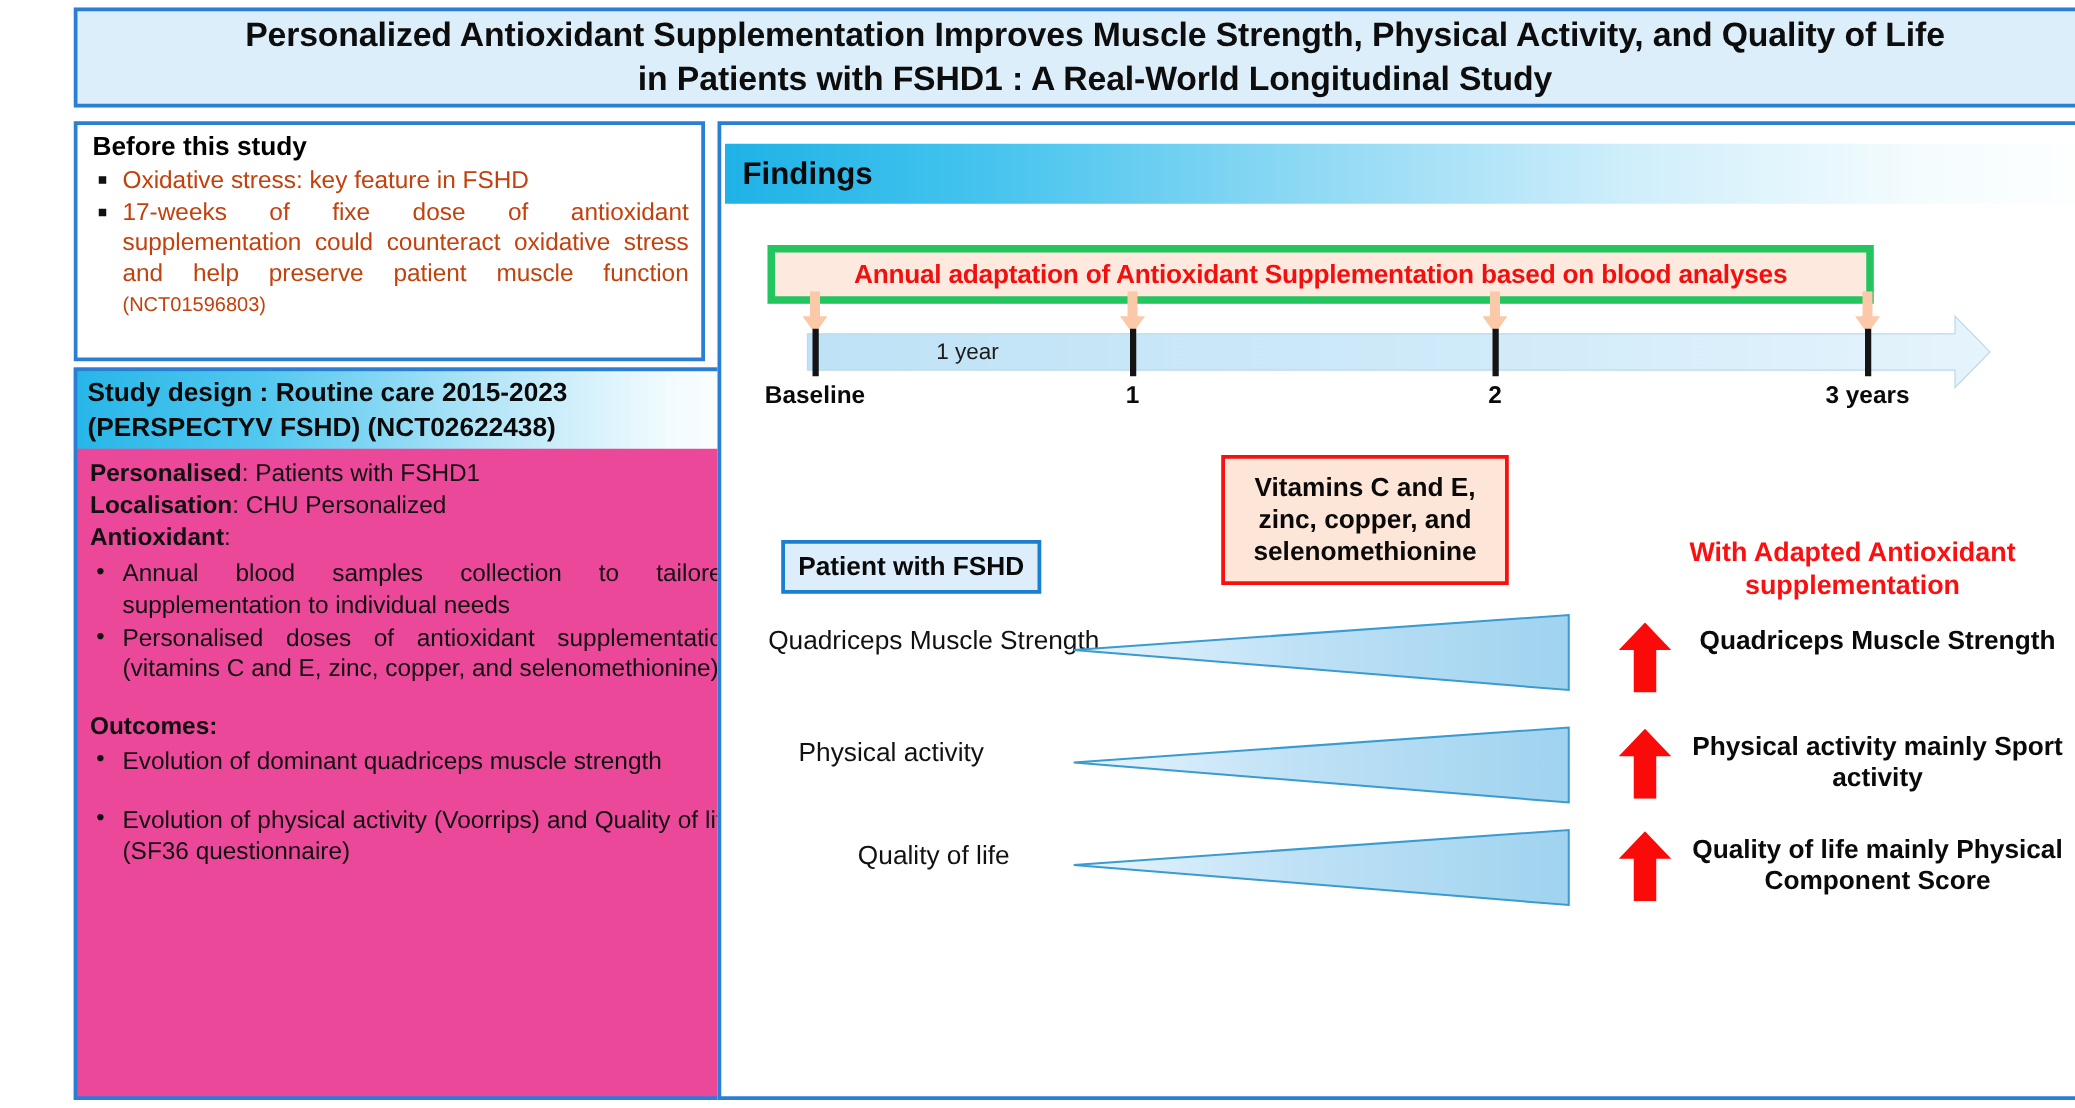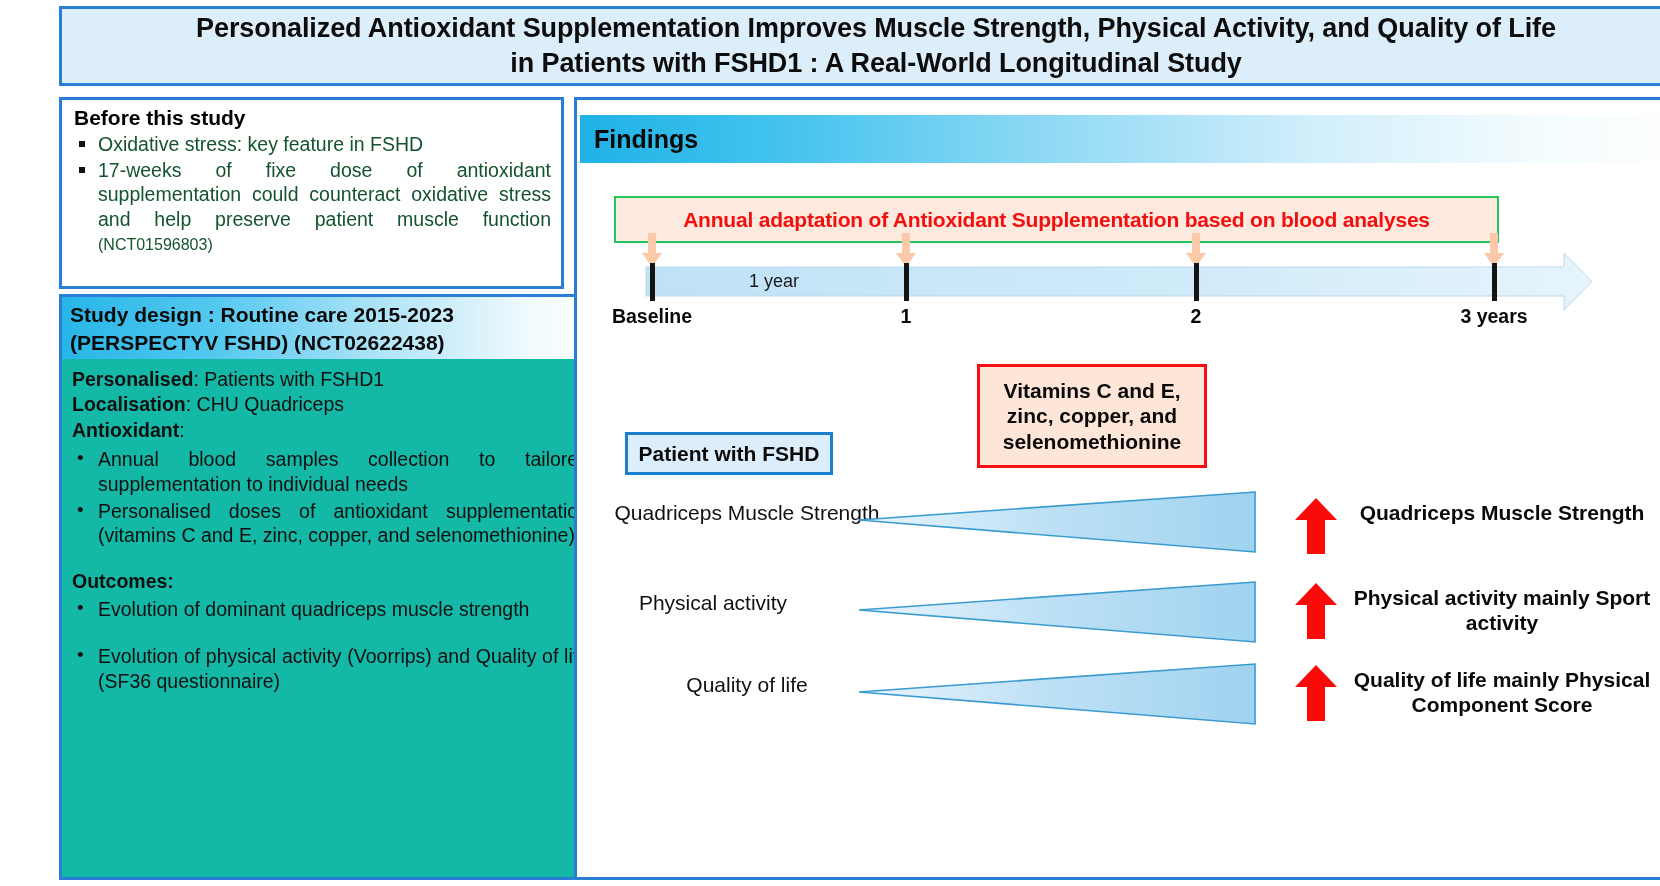--- a/index.html
+++ b/index.html
@@ -64,21 +64,21 @@
   ul.sq-list {
     list-style: none;
     margin: 0;
     padding: 0;
   }
   ul.sq-list > li {
     position: relative;
     padding-left: 26px;
     font-size: 19.5px;
     line-height: 1.26;
-    color: #14532d;
+    color: #c2410c;
     text-align: justify;
     margin-bottom: 1px;
   }
   ul.sq-list > li:before {
     content: "";
     position: absolute;
     left: 7px;
     top: 9px;
     width: 6px;
     height: 6px;
@@ -88,21 +88,21 @@
     font-size: 16px;
   }
 
   
   .design-box {
     position: absolute;
     left: 12px;
     top: 294px;
     width: 543px;
     height: 586px;
-    background: #14b8a6;
+    background: #ec4899;
     border: 3px solid #2a7fd4;
     box-sizing: border-box;
   }
   .design-header {
     height: 62px;
     background: linear-gradient(to right, #27b6e8 0%, #53c8ef 28%, #b6e6f8 62%, #f2fbfe 88%, #ffffff 100%);
     padding: 4px 8px 0 8px;
     box-sizing: border-box;
   }
   .design-header-line {
@@ -180,21 +180,21 @@
   }
 
   
   .annual-box {
     position: absolute;
     left: 567px;
     top: 196px;
     width: 885px;
     height: 47px;
     background: #fde9de;
-    border: 2px solid #22c55e;
+    border: 6px solid #22c55e;
     box-sizing: border-box;
     display: flex;
     align-items: center;
     justify-content: center;
   }
   .annual-text {
     font-size: 21px;
     font-weight: bold;
     color: #f40f0f;
     white-space: nowrap;
@@ -333,21 +333,21 @@
     </ul>
   </div>
 
   <div class="design-box">
     <div class="design-header">
       <div class="design-header-line">Study design : Routine care 2015-2023</div>
       <div class="design-header-line">(PERSPECTYV FSHD) (NCT02622438)</div>
     </div>
     <div class="design-body">
       <div class="kv"><b>Personalised</b><span>: Patients with FSHD1</span></div>
-      <div class="kv"><b>Localisation</b><span>: CHU Quadriceps</span></div>
+      <div class="kv"><b>Localisation</b><span>: CHU Personalized</span></div>
       <div class="kv"><b>Antioxidant</b><span>:</span></div>
       <ul class="dot-list">
         <li>Annual blood samples collection to tailored supplementation to individual needs</li>
         <li>Personalised doses of antioxidant supplementation (vitamins C and E, zinc, copper, and selenomethionine)</li>
       </ul>
       <div class="outcomes-title">Outcomes:</div>
       <ul class="dot-list">
         <li>Evolution of dominant quadriceps muscle strength</li>
         <li class="gap-li">Evolution of physical activity (Voorrips) and Quality of life (SF36 questionnaire)</li>
       </ul>
@@ -412,20 +412,24 @@
   </div>
 
   <div class="patient-box">
     <span class="patient-text">Patient with FSHD</span>
   </div>
 
   <div class="vitamins-box">
     <span class="vitamins-text">Vitamins C and E, zinc, copper, and selenomethionine</span>
   </div>
 
+  <div class="adapted-head">
+    <span>With Adapted Antioxidant</span><br>
+    <span>supplementation</span>
+  </div>
 
   <div class="outcome-row" style="top:0;">
     <div class="out-label" style="left:565px; top:500px;">Quadriceps Muscle Strength</div>
     <svg class="wedge-svg" style="left:810px; top:488px;" width="400" height="70">
       <path d="M 2 32 L 398 4 L 398 64 Z" fill="url(#wedgegrad)" stroke="#3a9bd0" stroke-width="1.6"></path>
     </svg>
     <svg class="up-arrow-svg" style="left:1248px; top:498px;" width="42" height="56">
       <path d="M21 0 L42 22 H30 V56 H12 V22 H0 Z" fill="#fb0a0a"></path>
     </svg>
     <div class="out-result" style="left:1290px; top:500px;">Quadriceps Muscle Strength</div>

